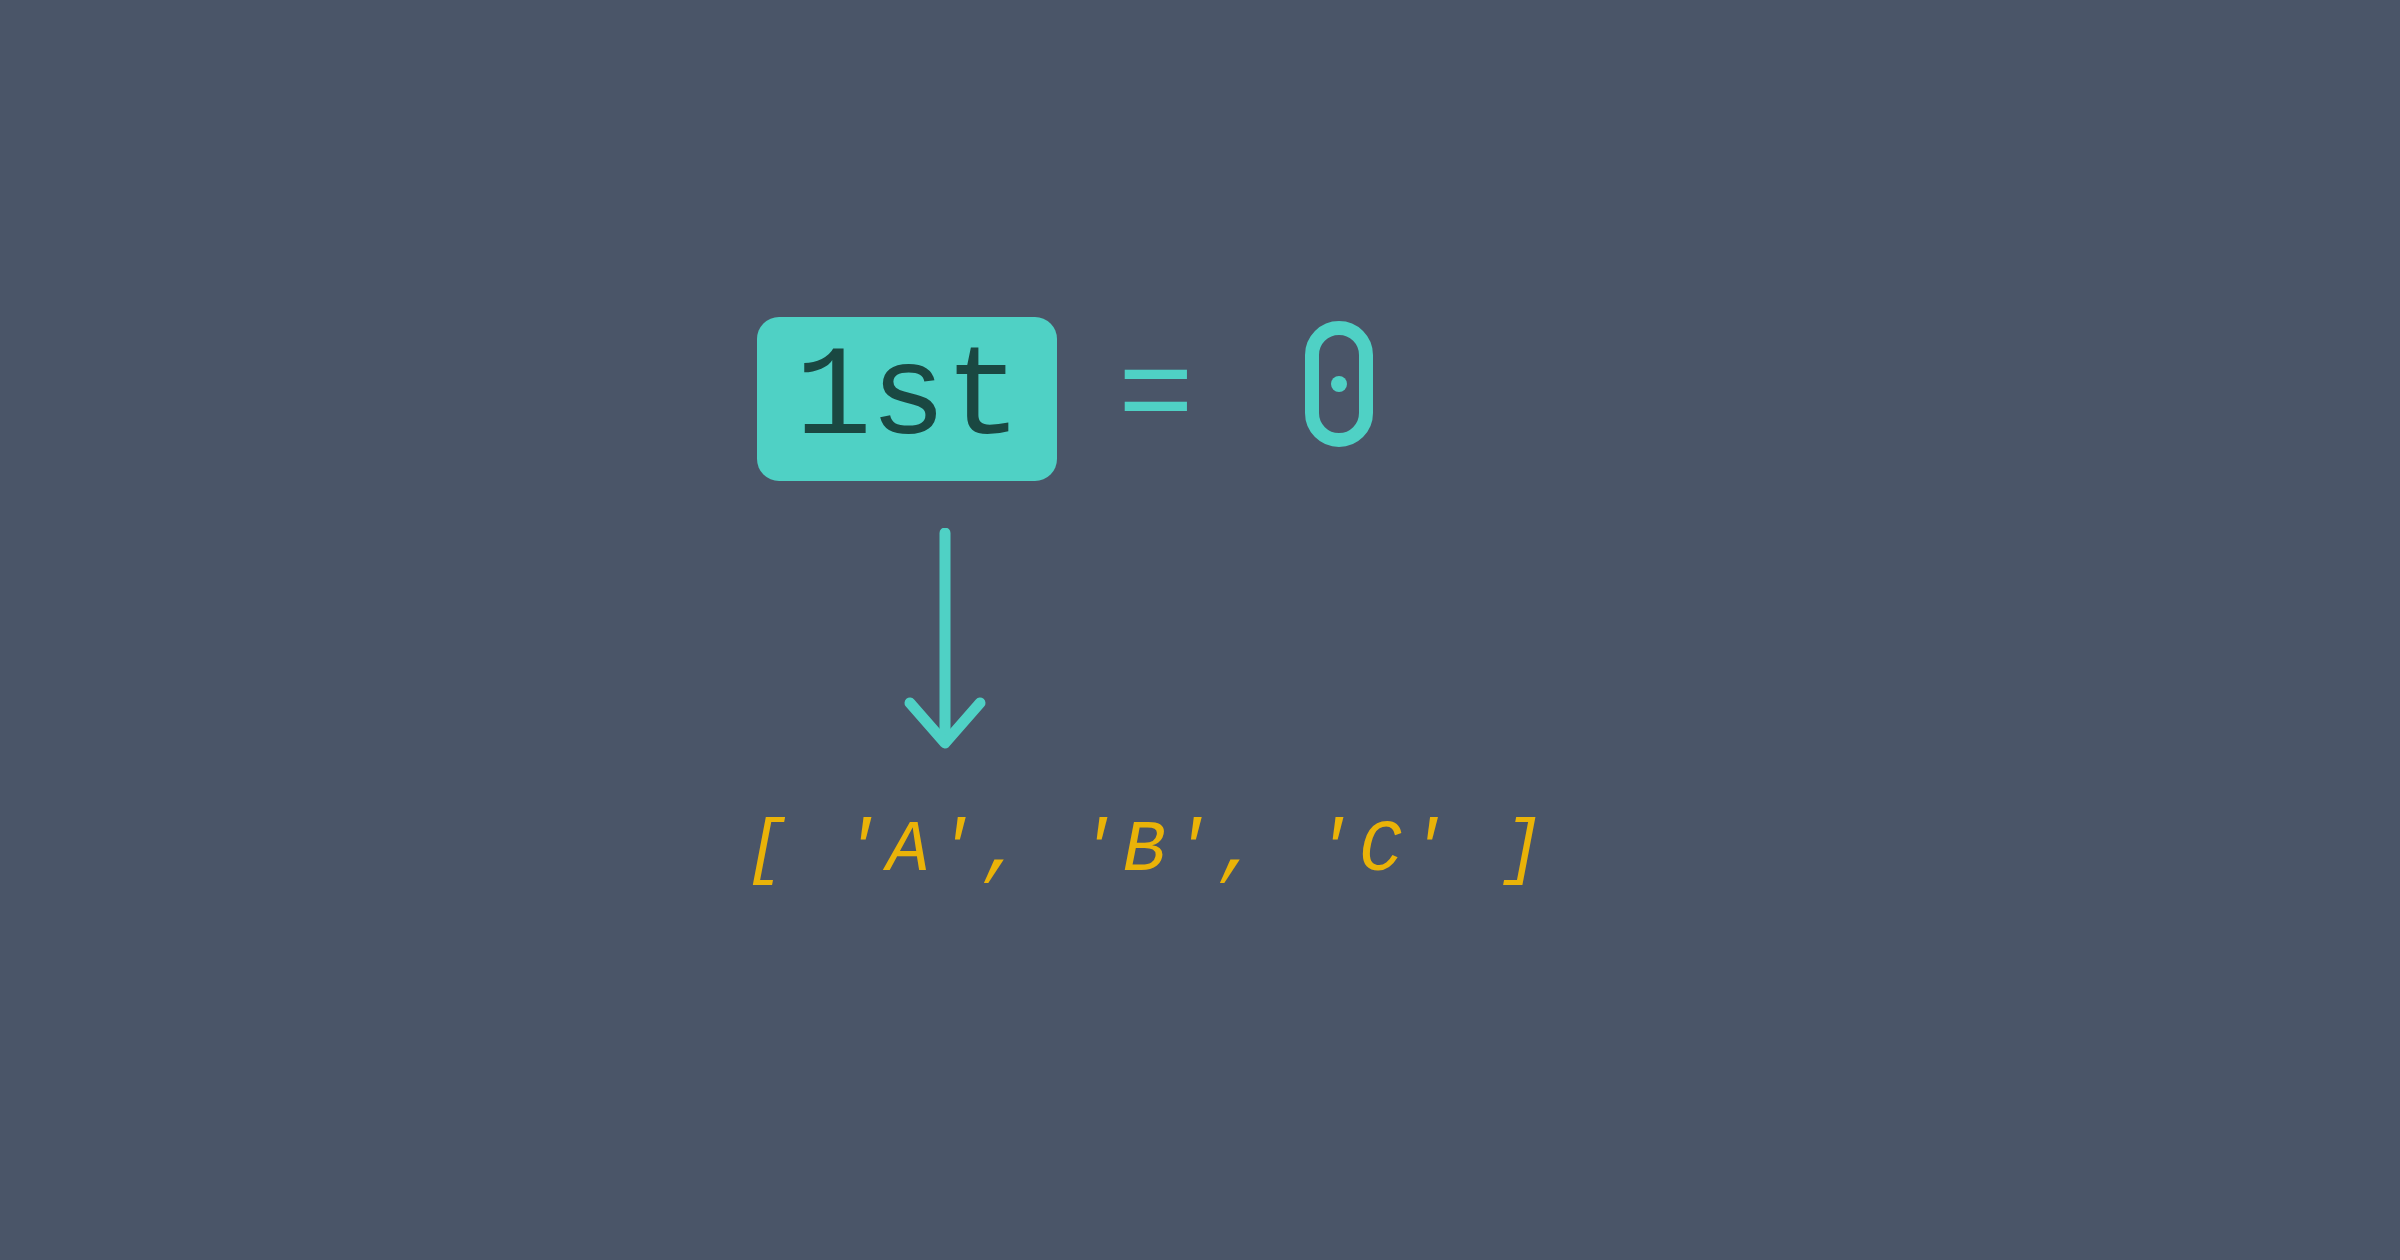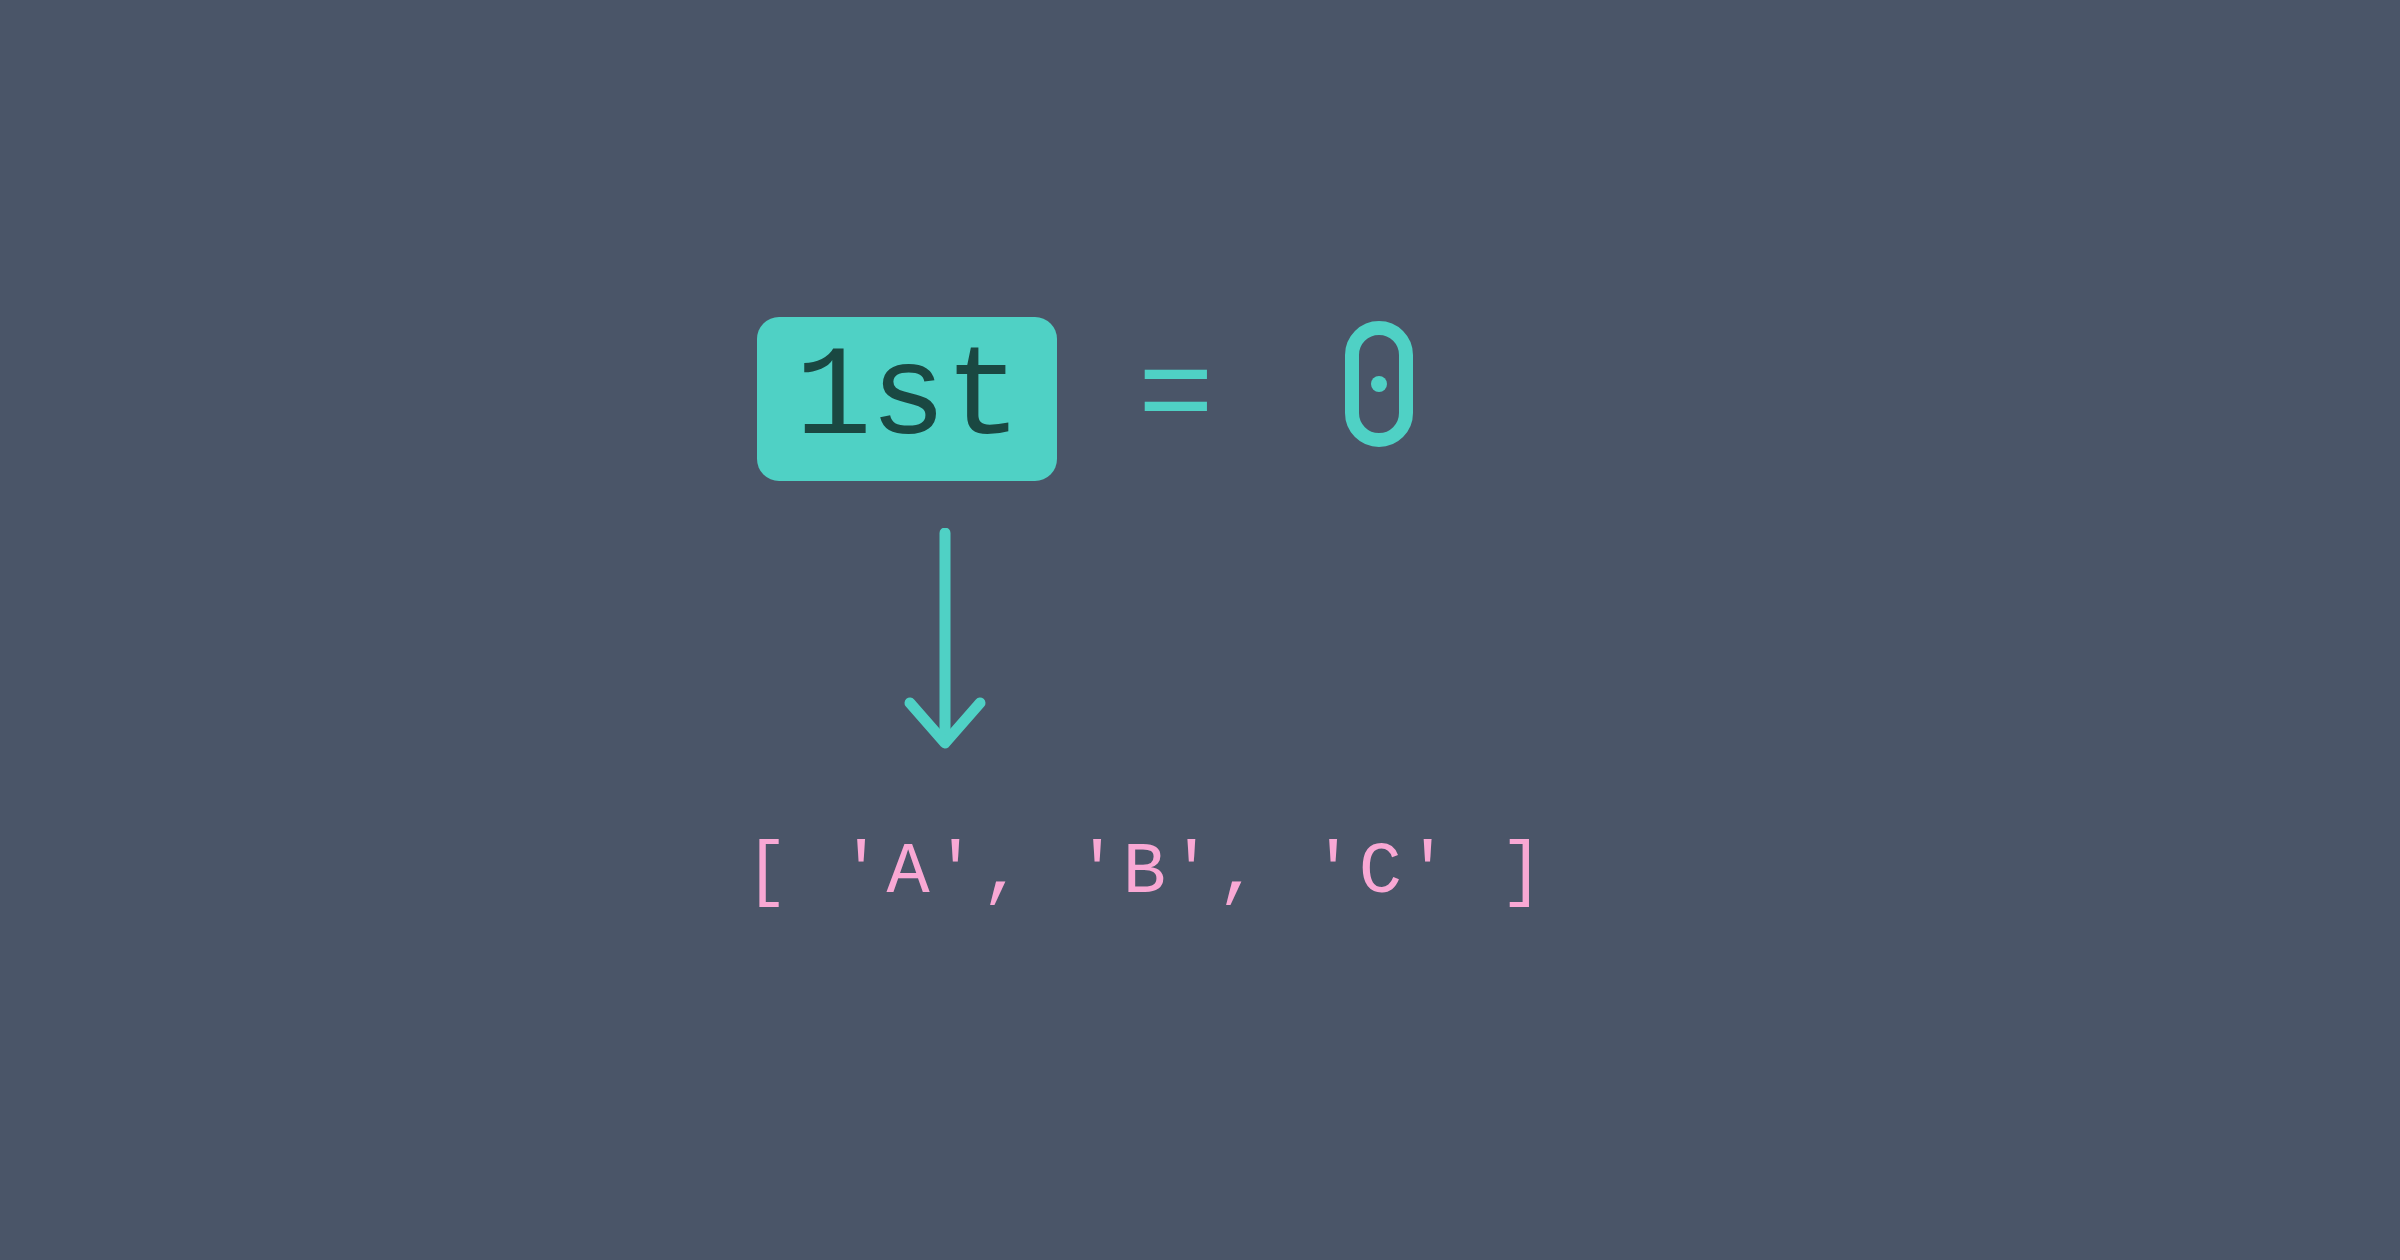--- a/index.html
+++ b/index.html
@@ -24,21 +24,21 @@
       width: 100%;
       height: 100%;
     }
     
     .top-row {
       position: absolute;
       top: 317px;
       left: 757px;
       display: flex;
       align-items: center;
-      gap: 80px;
+      gap: 60px;
     }
     
     .badge {
       background-color: #4fd1c5;
       color: #1a4842;
       border-radius: 22px;
       padding: 18px 38px;
       font-size: 128px;
       font-weight: 500;
       line-height: 1;
@@ -68,27 +68,28 @@
       height: 225px;
     }
     
     .arrow-svg {
       width: 100%;
       height: 100%;
     }
     
     .array-text {
       position: absolute;
-      top: 832px;
+      top: 810px;
       left: 745px;
-      color: #f9a8d4;
+      color: #eab308;
       font-size: 72px;
       font-weight: 400;
       letter-spacing: 4px;
       font-family: 'SF Mono', 'Monaco', 'Consolas', 'Courier New', monospace;
+      font-style: italic;
     }
   </style>
 </head>
 <body>
 
 <div class="diagram-container">
 
   <div class="top-row">
     <div class="badge">
       <span>1st</span>

